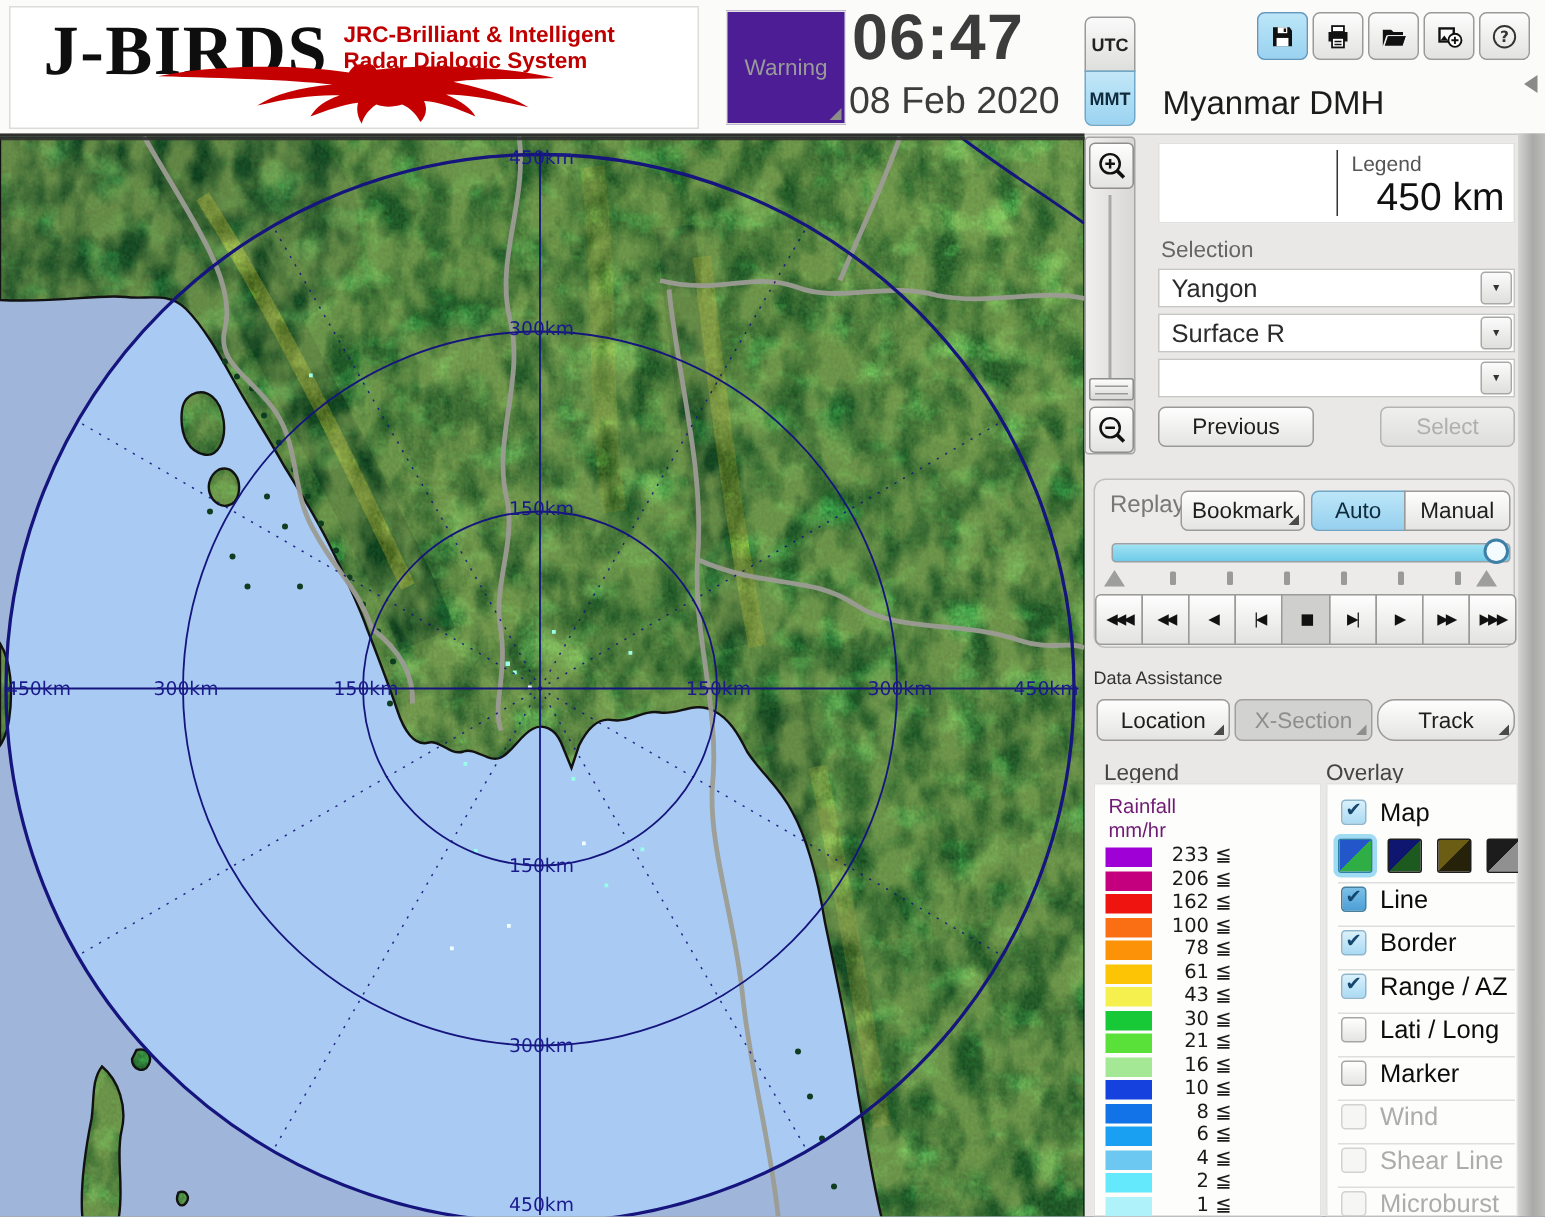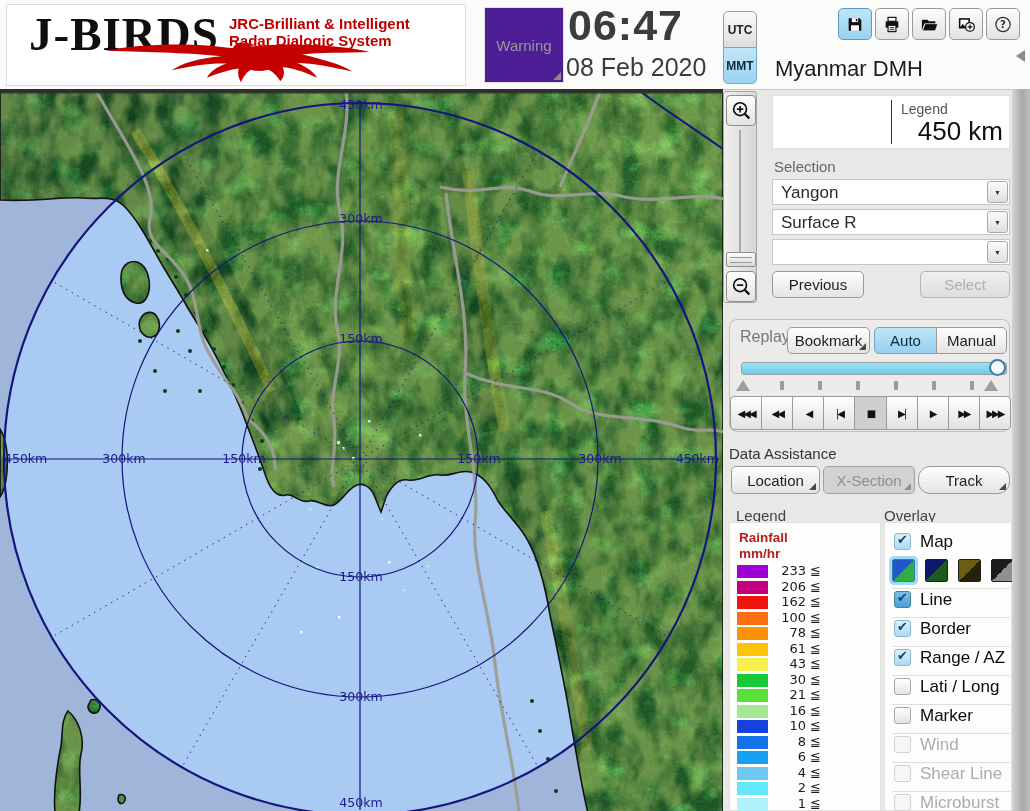--- a/index.html
+++ b/index.html
@@ -71,25 +71,25 @@
   .tick{position:absolute;top:61px;width:4px;height:9px;background:#9A9A98;border-radius:1px;}
   .tri{position:absolute;top:60px;width:0;height:0;border-style:solid;border-width:0 7px 11px 7px;
        border-color:transparent transparent #9E9E9C transparent;cursor:grab;}
   .pbrow{position:absolute;left:0px;top:76px;width:281px;height:34px;display:flex;}
   .pb{flex:1;border:1px solid #9A9A98;margin-left:-1px;background:linear-gradient(#FEFEFE,#E2E2E0);
       display:flex;align-items:center;justify-content:center;font-size:10px;letter-spacing:-2px;color:#111;cursor:pointer;
       font-family:"DejaVu Sans",sans-serif;white-space:nowrap;overflow:hidden;}
   .pb:first-child{margin-left:0;border-radius:4px 0 0 4px;}
   .pb:last-child{border-radius:0 4px 4px 0;}
   .pb.stop{background:#CFCFCD;}
-  .da-label{position:absolute;font-size:15px;color:#333;}
+  .da-label{position:absolute;font-size:12px;color:#333;}
   .col-title{position:absolute;font-size:15px;color:#444;}
   .legend-box{position:absolute;left:729px;top:522px;width:152px;height:289px;background:#FDFDFB;border:1px solid #E2E2E0;box-sizing:border-box;}
   .overlay-box{position:absolute;left:884px;top:522px;width:128px;height:289px;background:#FDFDFB;border:1px solid #E2E2E0;box-sizing:border-box;}
-  .rainfall{position:absolute;font-size:13.5px;color:#b91c1c;font-weight:bold;}
+  .rainfall{position:absolute;font-size:13.5px;color:#701a75;}
   .lrow{position:absolute;left:737px;width:120px;height:13px;}
   .lsw{position:absolute;left:0;top:0;width:31px;height:13px;}
   .llab{position:absolute;left:34px;top:-2px;width:50px;text-align:right;font-size:13px;color:#1A1A1A;font-family:"DejaVu Sans",sans-serif;}
   .orow{position:absolute;left:892px;width:118px;height:26px;}
   .osep{border-top:1px solid #DEDEDC;}
   .cb{position:absolute;left:2px;top:2px;width:17px;height:17px;border:1px solid #8FB6CC;border-radius:3px;
       background:linear-gradient(#D9F1FC,#ABDAF4);box-sizing:border-box;cursor:pointer;}
   .cb::after{content:"✔";position:absolute;left:2px;top:-2px;font-size:13px;font-weight:bold;color:#14466F;}
   .cb.strong{background:linear-gradient(#7CC0E8,#4C9FD6);border-color:#47809F;}
   .cb.un{background:linear-gradient(#FFFFFF,#E4E4E2);border-color:#A6A6A4;}
@@ -363,21 +363,21 @@
   </div>
   <div class="dd" style="top:209px;">
     <span class="val">Surface R</span>
     <span class="arr">▼</span>
   </div>
   <div class="dd" style="top:239px;">
     <span class="val"></span>
     <span class="arr">▼</span>
   </div>
 
-  <div class="btn" style="left:772px;top:271px;width:92px;text-align:right;">Previous</div>
+  <div class="btn" style="left:772px;top:271px;width:104px;text-align:right;">Previous</div>
   <div class="btn disabled" style="left:920px;top:271px;width:90px;">Select</div>
 
   <div class="groupbox">
     <div class="replay-label">Replay</div>
     <div class="btn menu" style="left:57px;top:7px;width:83px;">Bookmark</div>
     <div class="btn blue" style="left:144px;top:7px;width:63px;border-radius:5px 0 0 5px;">Auto</div>
     <div class="btn" style="left:206px;top:7px;width:71px;border-radius:0 5px 5px 0;">Manual</div>
     <div class="slider"></div>
     <div class="slider-handle"></div>
     <div class="tri" style="left:6px;"></div>

